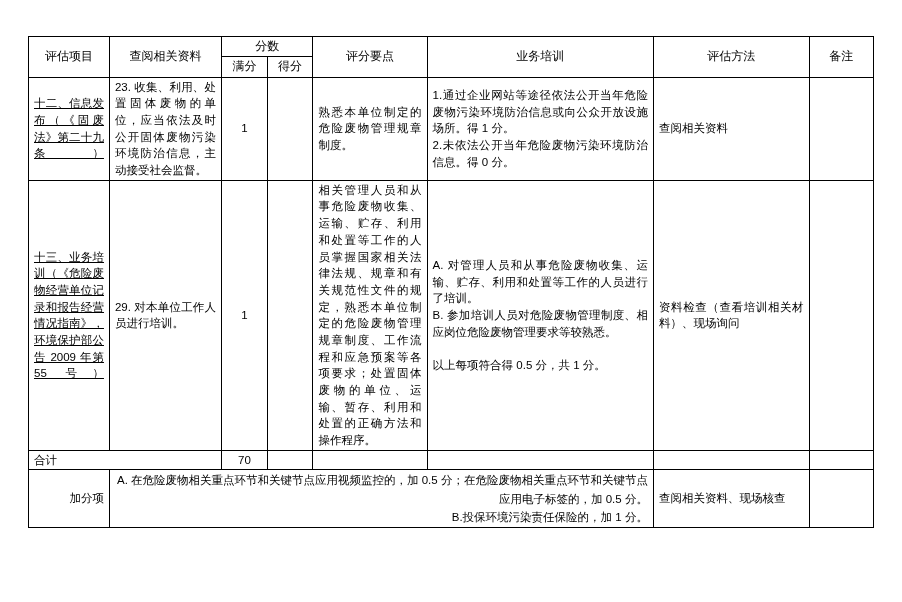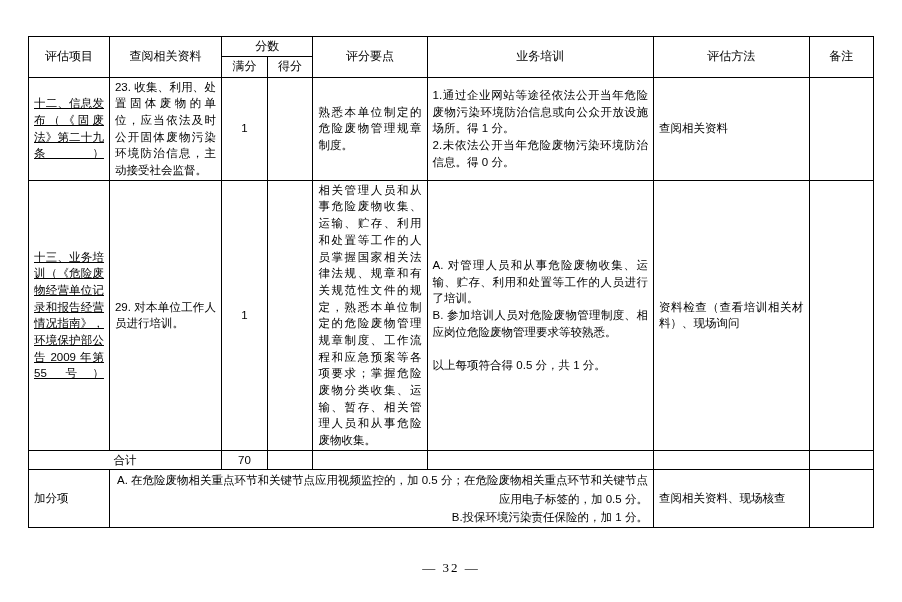--- a/index.html
+++ b/index.html
@@ -57,24 +57,23 @@
 
   
   .spread {
     text-align: justify;
     text-align-last: justify;
     text-decoration: underline;
   }
   .num { text-align: center; }
 
   .total-label {
-    text-align: center;
   }
   .bonus-label {
-    text-align: left;
+    text-align: right;
     vertical-align: middle;
   }
   .bonus-body {
     text-align: right;
     vertical-align: middle;
     line-height: 1.6;
   }
   .pagenum {
     position: absolute;
     left: 0;
@@ -127,21 +126,21 @@
         <td class="cell-mid justify" style="white-space: pre-line;">1.通过企业网站等途径依法公开当年危险废物污染环境防治信息或向公众开放设施场所。得 1 分。
 2.未依法公开当年危险废物污染环境防治信息。得 0 分。</td>
         <td class="cell-mid">查阅相关资料</td>
         <td class="cell-mid"></td>
       </tr>
       <tr>
         <td class="cell-mid spread">十三、业务培训（《危险废物经营单位记录和报告经营情况指南》，环境保护部公告 2009 年第 55 号）</td>
         <td class="cell-mid justify">29. 对本单位工作人员进行培训。</td>
         <td class="cell-mid num">1</td>
         <td class="cell-mid num"></td>
-        <td class="cell-top justify">相关管理人员和从事危险废物收集、运输、贮存、利用和处置等工作的人员掌握国家相关法律法规、规章和有关规范性文件的规定，熟悉本单位制定的危险废物管理规章制度、工作流程和应急预案等各项要求；掌握危险废物分类收集、运输、暂存、相关管理人员和从事危险废物收集。</td>
+        <td class="cell-top justify">相关管理人员和从事危险废物收集、运输、贮存、利用和处置等工作的人员掌握国家相关法律法规、规章和有关规范性文件的规定，熟悉本单位制定的危险废物管理规章制度、工作流程和应急预案等各项要求；处置固体废物的单位、运输、暂存、利用和处置的正确方法和操作程序。</td>
         <td class="cell-mid justify" style="white-space: pre-line;">A. 对管理人员和从事危险废物收集、运输、贮存、利用和处置等工作的人员进行了培训。
 B. 参加培训人员对危险废物管理制度、相应岗位危险废物管理要求等较熟悉。
 
 以上每项符合得 0.5 分，共 1 分。</td>
         <td class="cell-mid justify">资料检查（查看培训相关材料）、现场询问</td>
         <td class="cell-mid"></td>
       </tr>
       <tr>
         <td class="total-label" colspan="2">合计</td>
         <td class="num">70</td>
@@ -154,15 +153,14 @@
       <tr>
         <td class="bonus-label">加分项</td>
         <td class="bonus-body" colspan="5" style="white-space: pre-line;">A. 在危险废物相关重点环节和关键节点应用视频监控的，加 0.5 分；在危险废物相关重点环节和关键节点应用电子标签的，加 0.5 分。
 B.投保环境污染责任保险的，加 1 分。</td>
         <td class="cell-mid">查阅相关资料、现场核查</td>
         <td class="cell-mid"></td>
       </tr>
     </tbody>
   </table>
 
-  <div class="pagenum">— 32 —</div>
 
 </div>
 
 </body></html>

